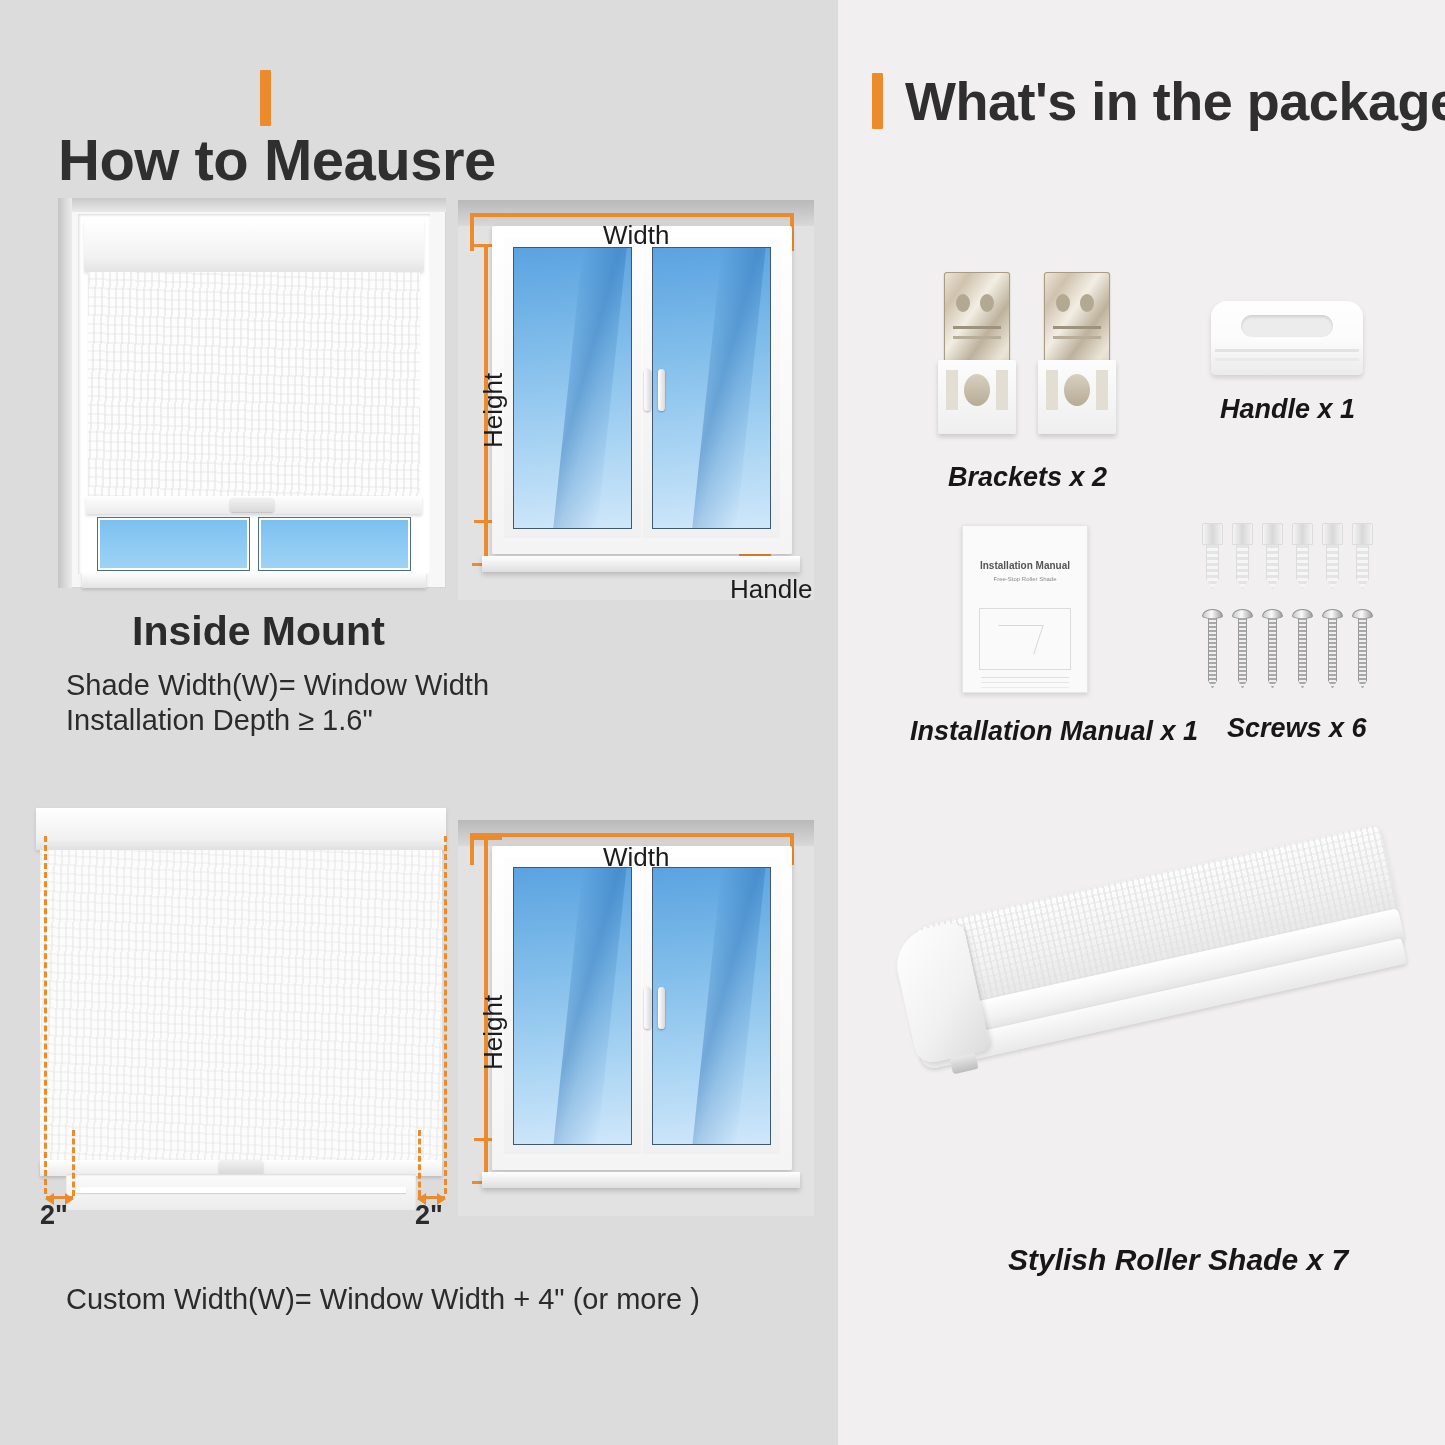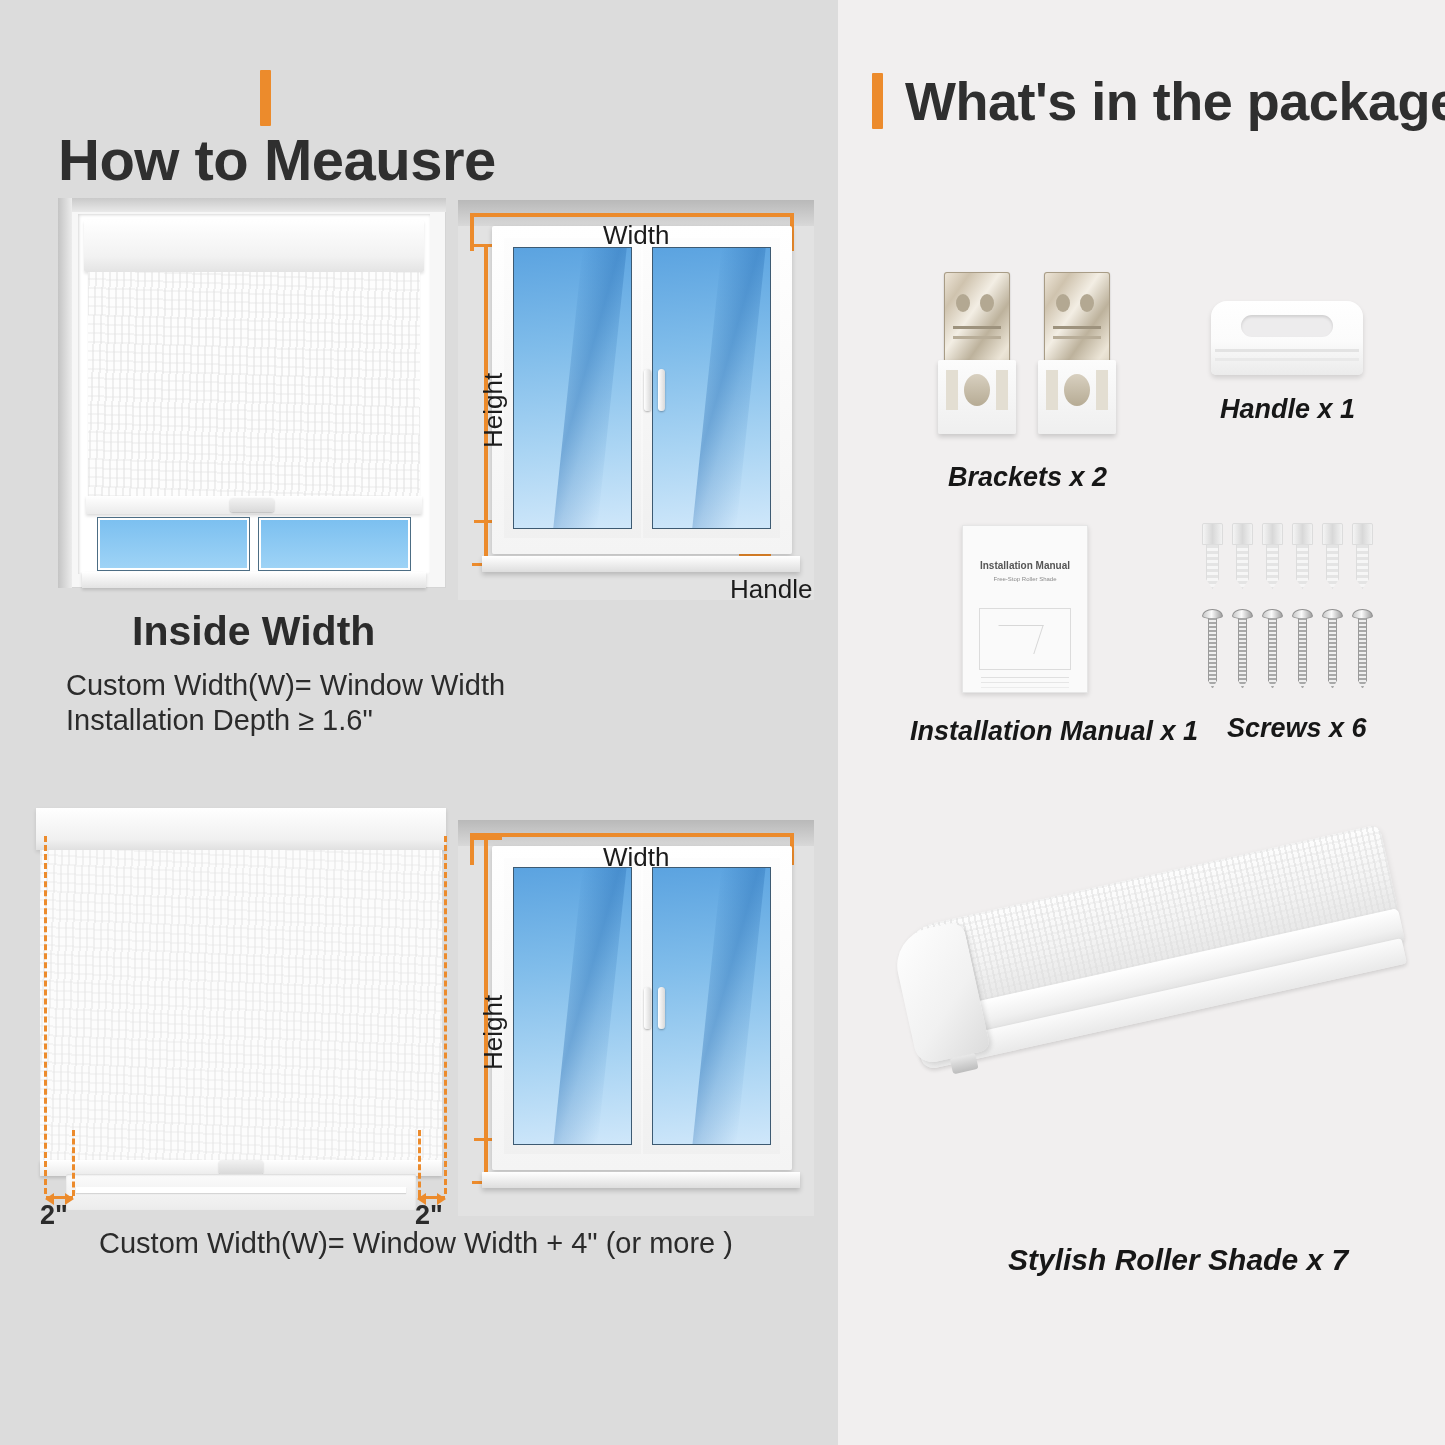--- a/index.html
+++ b/index.html
@@ -405,23 +405,23 @@
         <div class="wp-handle" style="left:152px;"></div>
         <div class="wp-handle" style="left:166px;"></div>
       </div>
       <div class="wp-sill"></div>
 
       <div class="wp-dimlabel" style="left:145px; top:20px;">Width</div>
       <div class="wp-dimlabel wp-vert" style="left:20px; top:248px;">Height</div>
       <div class="wp-dimlabel" style="left:272px; top:374px;">Handle</div>
     </div>
 
-    <div class="mount-title" style="left:132px; top:608px;">Inside Width</div>
+    <div class="mount-title" style="left:132px; top:608px;">Inside Mount</div>
     <div class="mount-lines" style="left:66px; top:668px;">
-      <div>Custom Width(W)= Window Width</div>
+      <div>Shade Width(W)= Window Width</div>
       <div>Installation Depth ≥ 1.6"</div>
     </div>
 
     <div class="art shade-outside">
       <div class="om-head"></div>
       <div class="om-fabric"></div>
       <div class="om-rail"></div>
       <div class="pulltab" style="left:183px; top:352px;"></div>
       <div class="om-winbox"></div>
     </div>
@@ -458,21 +458,21 @@
         </div>
         <div class="wp-handle" style="left:152px;"></div>
         <div class="wp-handle" style="left:166px;"></div>
       </div>
       <div class="wp-sill"></div>
 
       <div class="wp-dimlabel" style="left:145px; top:22px;">Width</div>
       <div class="wp-dimlabel wp-vert" style="left:20px; top:250px;">Height</div>
     </div>
 
-    <div class="mount-lines" style="left:66px; top:1226px;margin-left:33px;">
+    <div class="mount-lines" style="left:66px; top:1282px;">
       <div>Custom Width(W)= Window Width + 4" (or more )</div>
     </div>
   </div>
 
   <div class="panel-divider"></div>
 
   <div class="panel-right">
 
     <div class="heading" id="h-package" style="left:34px;">
       <span class="accent"></span>

